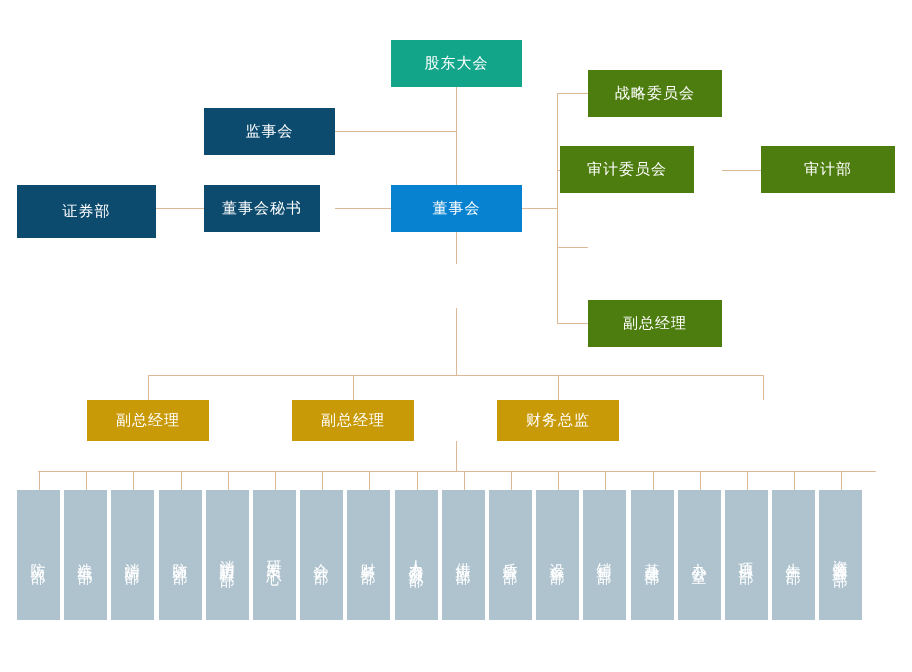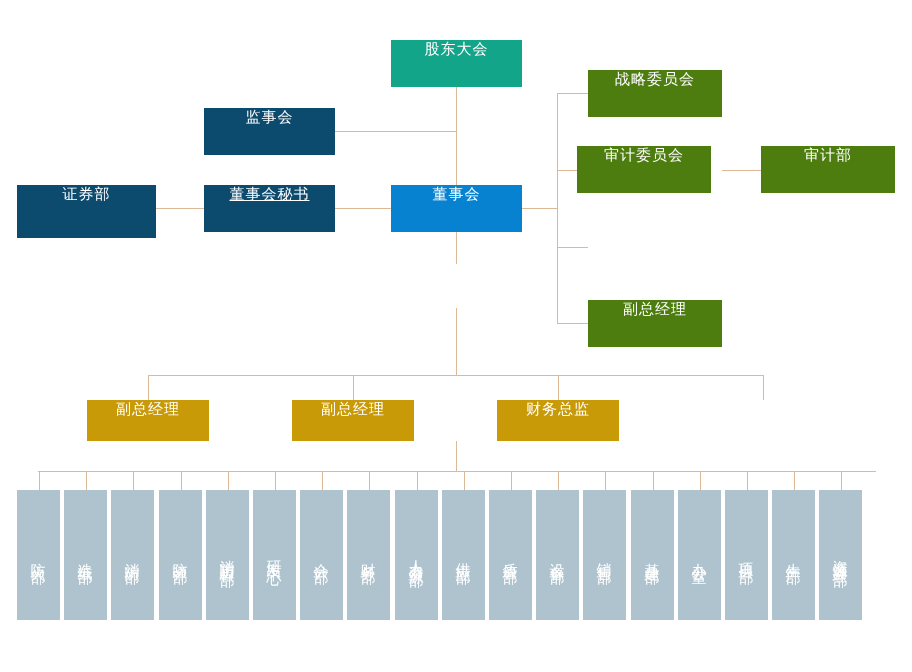--- a/index.html
+++ b/index.html
@@ -16,20 +16,21 @@
   #chart {
     position: relative;
     width: 912px;
     height: 672px;
   }
   
   .node {
     position: absolute;
     box-sizing: border-box;
     display: flex;
+    align-items: center;
     justify-content: center;
     color: #ffffff;
     font-size: 15px;
     letter-spacing: 1px;
     text-align: center;
     line-height: 1.25;
     z-index: 3;
   }
   .node.teal   { background: #13a58a; }
   .node.blue   { background: #0682d0; }
@@ -109,34 +110,34 @@
   </div>
 
   <div class="node steel" style="left:204px; top:108px; width:131px; height:47px;">
     <span>监事会</span>
   </div>
 
   <div class="node steel" style="left:17px; top:185px; width:139px; height:53px;">
     <span>证券部</span>
   </div>
 
-  <div class="node steel" style="left:204px; top:185px; width:131px; height:47px;text-decoration:underline;">
+  <div class="node steel" style="left:204px; top:185px; width:116px; height:47px;">
     <span>董事会秘书</span>
   </div>
 
   <div class="node blue" style="left:391px; top:185px; width:131px; height:47px;">
     <span>董事会</span>
   </div>
 
 
   <div class="node orange" style="left:588px; top:70px; width:134px; height:47px;">
     <span>战略委员会</span>
   </div>
 
-  <div class="node orange" style="left:577px; top:146px; width:134px; height:47px;">
+  <div class="node orange" style="left:560px; top:146px; width:134px; height:47px;">
     <span>审计委员会</span>
   </div>
 
   <div class="node orange" style="left:761px; top:146px; width:134px; height:47px;">
     <span>审计部</span>
   </div>
 
 
   <div class="node orange" style="left:588px; top:300px; width:134px; height:47px;">
     <span>副总经理</span>

